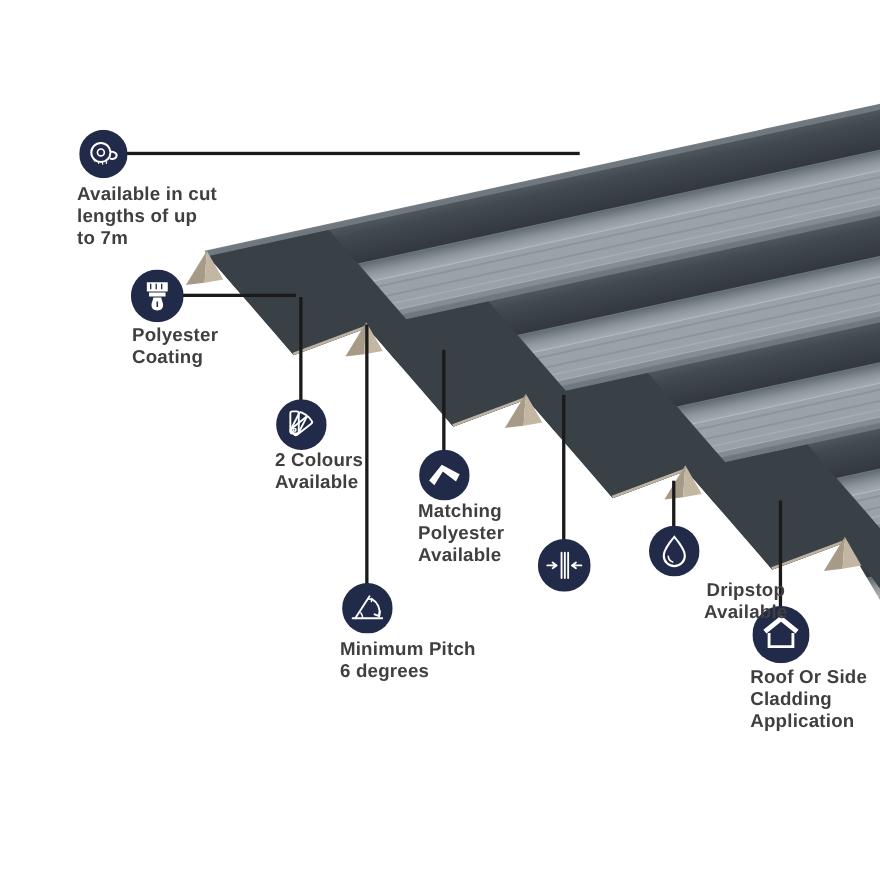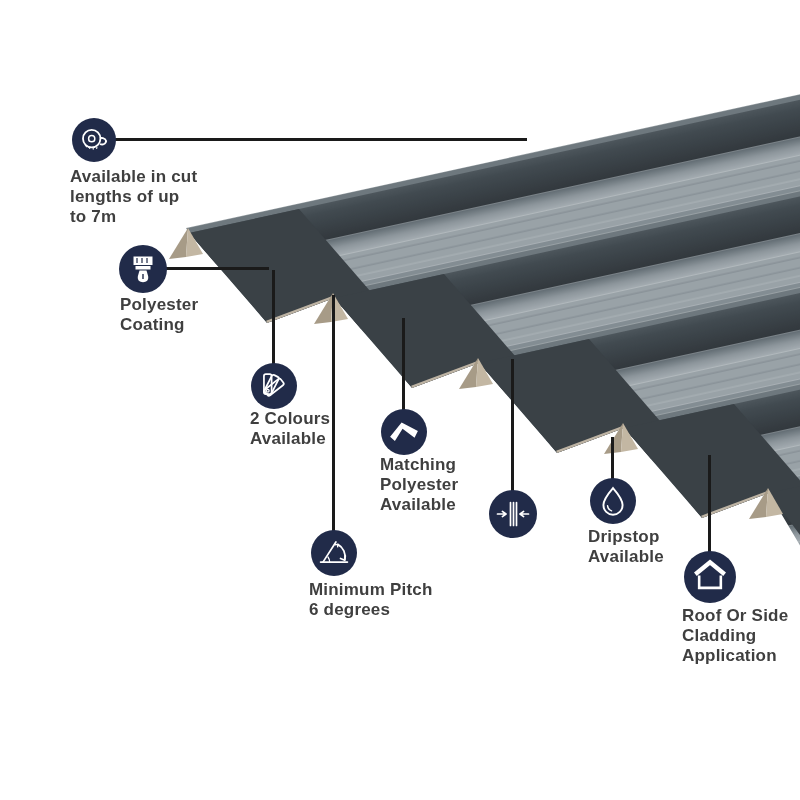--- a/index.html
+++ b/index.html
@@ -180,19 +180,19 @@
 to 7m</div>
   <div class="label" style="left:96px;top:295px;">Polyester
 Coating</div>
   <div class="label" style="left:226px;top:409px;">2 Colours
 Available</div>
   <div class="label" style="left:356px;top:455px;">Matching
 Polyester
 Available</div>
   <div class="label" style="left:285px;top:580px;">Minimum Pitch
 6 degrees</div>
-  <div class="label" style="left:564px;top:527px;">Dripstop
+  <div class="label" style="left:564px;top:527px;text-align:center;">Dripstop
 Available</div>
   <div class="label" style="left:658px;top:606px;">Roof Or Side
 Cladding
 Application</div>
 
 </div>
 
 </body></html>

